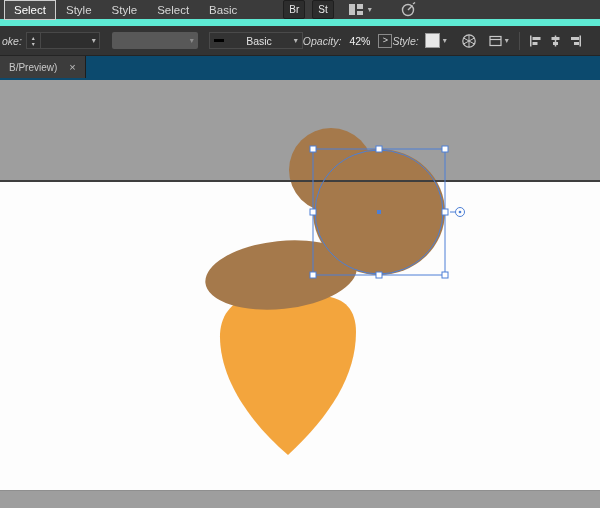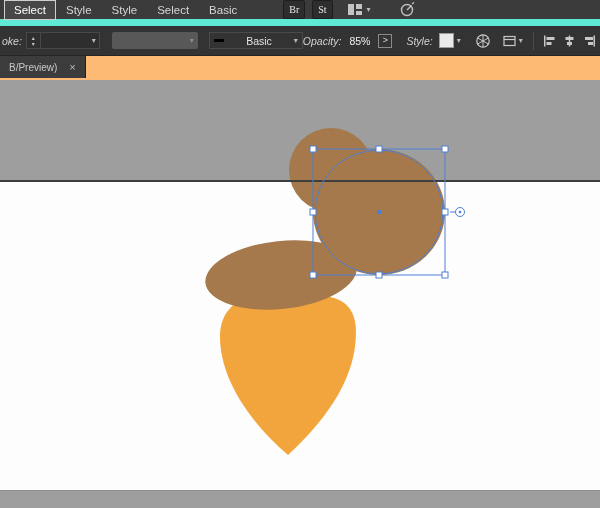--- a/index.html
+++ b/index.html
@@ -10,21 +10,21 @@
   .menubar {
     height: 26px; background: #3b3b3b; border-bottom: 7px solid #5eead4;
     display: flex; align-items: center; padding: 0 4px;
   }
   .menu-item {
     color: #d6d6d6; font-size: 11.5px; padding: 3px 9px; cursor: default;
     border: 1px solid transparent;
   }
   .menu-item.active { border: 1px solid #cfcfcf; background: #474747; color: #ffffff; }
   .mini-btn {
-    background: #2d2d2d; color: #e8e8e8; font-size: 10px; font-family: Liberation Serif, serif;
+    background: #2d2d2d; color: #e8e8e8; font-size: 10px; font-family: Liberation Sans, sans-serif;
     padding: 3px 5px; border: 1px solid #1e1e1e; border-radius: 2px;
   }
   .mini-btn.br { margin-left: 36px; }
   .mini-btn.st { margin-left: 7px; text-align: center; }
   .ws-icon { margin-left: 14px; display: inline-flex; }
   .chev { color: #b8b8b8; font-size: 8px; line-height: 1; }
   .menubar .chev { margin-left: 4px; }
   .touch-icon { margin-left: 28px; display: inline-flex; }
 
   
@@ -54,32 +54,32 @@
   .line-preview { width: 36px; height: 3px; background: #000000; }
   .brush-field .name { color: #e2e2e2; font-size: 10.5px; }
   .brush-field .chev { margin-left: auto; }
   .op-label { }
   .op-value { margin-left: 8px; color: #f0f0f0; }
   .more-btn {
     margin-left: 8px; width: 14px; height: 14px; background: transparent;
     border: 1px solid #8a8a8a; color: #dcdcdc; font-size: 9px; line-height: 11px; text-align: center;
     font-family: "Liberation Sans", sans-serif;
   }
-  .style-label { margin-left: 14px; }
+  .style-label { }
   .style-swatch { margin-left: 6px; display: flex; align-items: center; gap: 3px; }
   .style-swatch .swatch { width: 15px; height: 15px; background: #e9e9e9; border: 1px solid #9a9a9a; }
   .recolor-icon { margin-left: 14px; display: inline-flex; }
   .arrange-icon { margin-left: 12px; display: inline-flex; align-items: center; gap: 3px; }
   .vsep { margin-left: 10px; width: 1px; height: 18px; background: #4a4a4a; }
   .align-group { display: flex; align-items: center; gap: 7px; margin-left: 9px; }
   .align-group svg { display: block; }
 
   
   .tabbar {
-    height: 24px; background: #fdba74; display: flex; align-items: flex-start;
+    height: 24px; background: #0c4a6e; display: flex; align-items: flex-start;
   }
   .tab {
     height: 22px; background: #3c3c3c; display: flex; align-items: center;
     padding: 0 9px; gap: 12px; border-right: 1px solid #1d1d1d;
   }
   .tab-label { color: #c9c9c9; font-size: 10px; white-space: nowrap; }
   .tab-close { color: #bdbdbd; font-size: 11px; line-height: 1; }
 
   
   .canvas { width: 600px; height: 428px; position: relative; }
@@ -132,21 +132,21 @@
     <span class="chev">▾</span>
   </div>
 
   <div class="brush-field">
     <div class="line-preview"></div>
     <span class="name">Basic</span>
     <span class="chev">▾</span>
   </div>
 
   <span class="ctrl-label op-label">Opacity:</span>
-  <span class="op-value">85%</span>
+  <span class="op-value">42%</span>
   <button class="more-btn">&gt;</button>
 
   <span class="ctrl-label style-label">Style:</span>
   <div class="style-swatch">
     <div class="swatch"></div>
     <span class="chev">▾</span>
   </div>
 
   <span class="recolor-icon">
     <svg width="16" height="16" viewBox="0 0 16 16">

